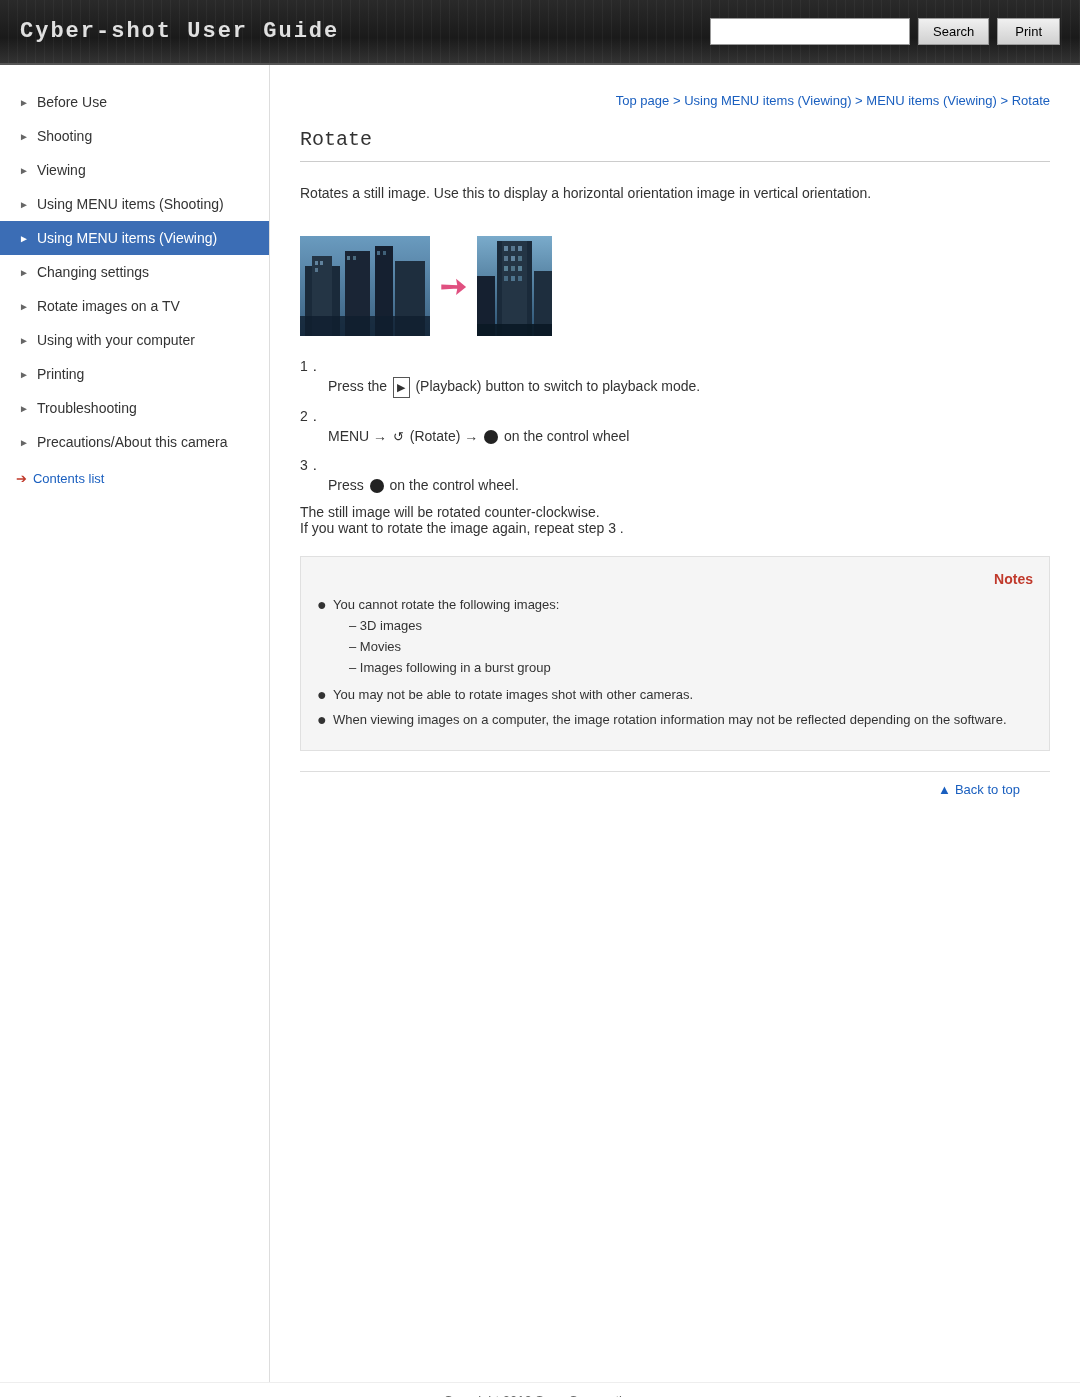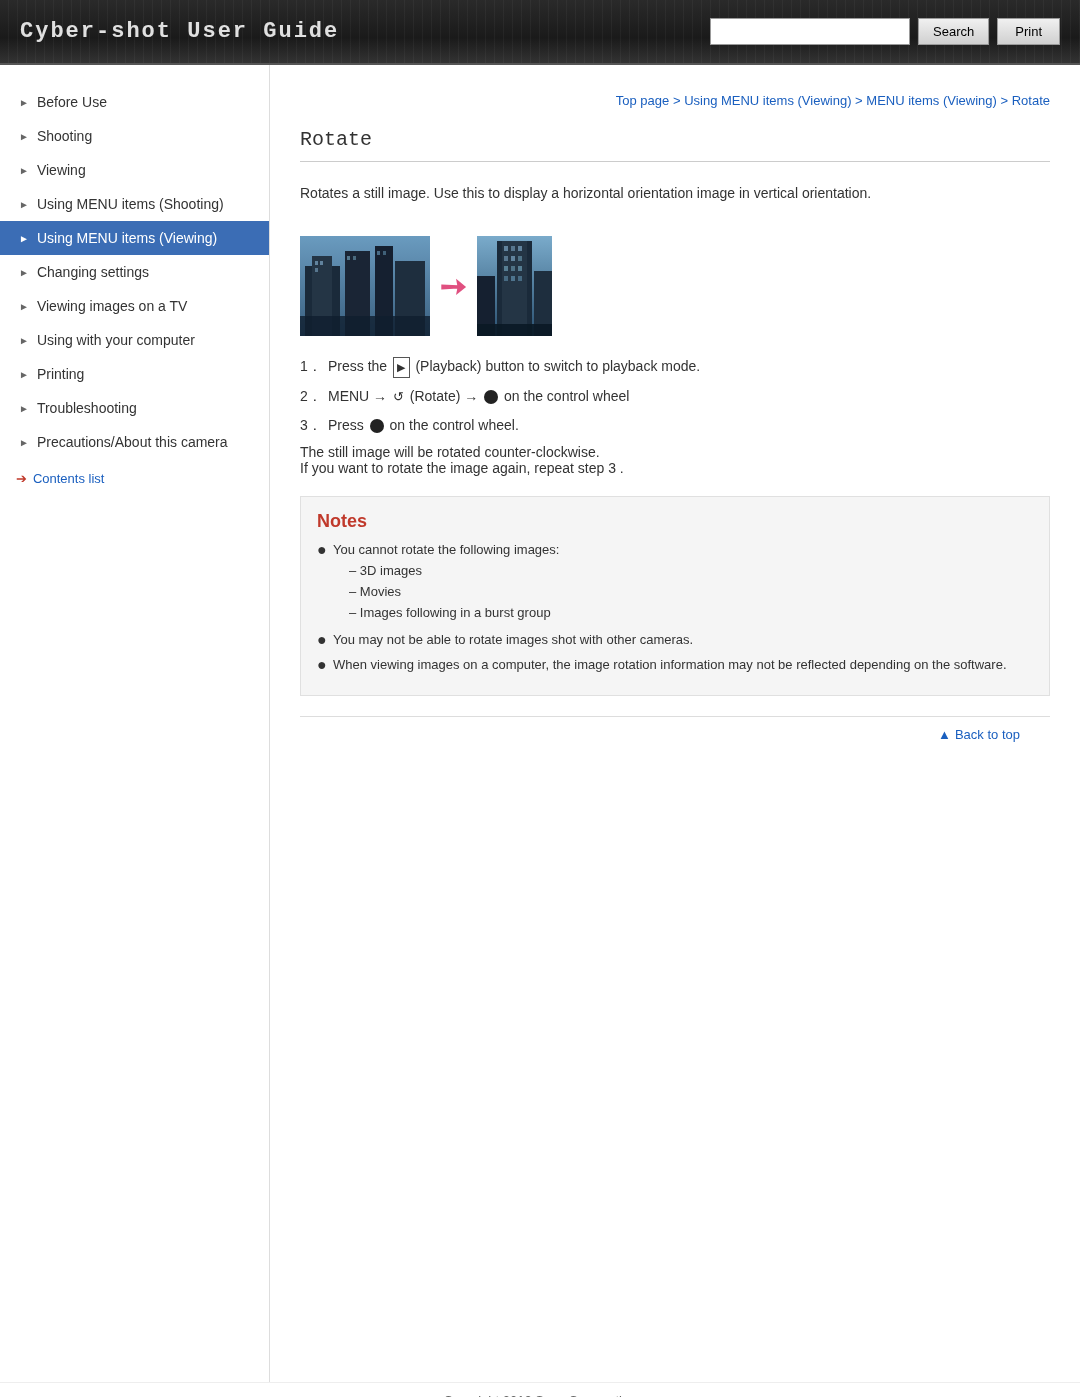--- a/index.html
+++ b/index.html
@@ -180,20 +180,21 @@
       margin-bottom: 8px;
       font-size: 14px;
       line-height: 1.5;
     }
     .step-number {
       min-width: 28px;
       font-size: 14px;
     }
     .step-content {
       flex: 1;
+      margin-top: 20px;
     }
     .step-sub {
       margin-top: 6px;
       font-size: 14px;
     }
     .control-wheel-icon {
       display: inline-block;
       width: 14px;
       height: 14px;
       background: #222;
@@ -219,22 +220,23 @@
     
     .notes-box {
       background: #f5f5f5;
       border: 1px solid #e0e0e0;
       padding: 14px 16px;
       margin-bottom: 20px;
     }
     .notes-title {
       color: #c0392b;
       font-weight: bold;
-      font-size: 18px;
+      font-size: 14px;
       margin-bottom: 8px;
+      text-align: right;
     }
     .notes-list {
       list-style: none;
       padding: 0;
     }
     .notes-list > li {
       display: flex;
       align-items: flex-start;
       margin-bottom: 6px;
       font-size: 13px;
@@ -322,21 +324,21 @@
         <div class="sidebar-item active">
           <span class="arrow">►</span>
           <span>Using MENU items (Viewing)</span>
         </div>
         <div class="sidebar-item">
           <span class="arrow">►</span>
           <span>Changing settings</span>
         </div>
         <div class="sidebar-item">
           <span class="arrow">►</span>
-          <span>Viewing images on a TV</span>
+          <span>Rotate images on a TV</span>
         </div>
         <div class="sidebar-item">
           <span class="arrow">►</span>
           <span>Using with your computer</span>
         </div>
         <div class="sidebar-item">
           <span class="arrow">►</span>
           <span>Printing</span>
         </div>
         <div class="sidebar-item">

